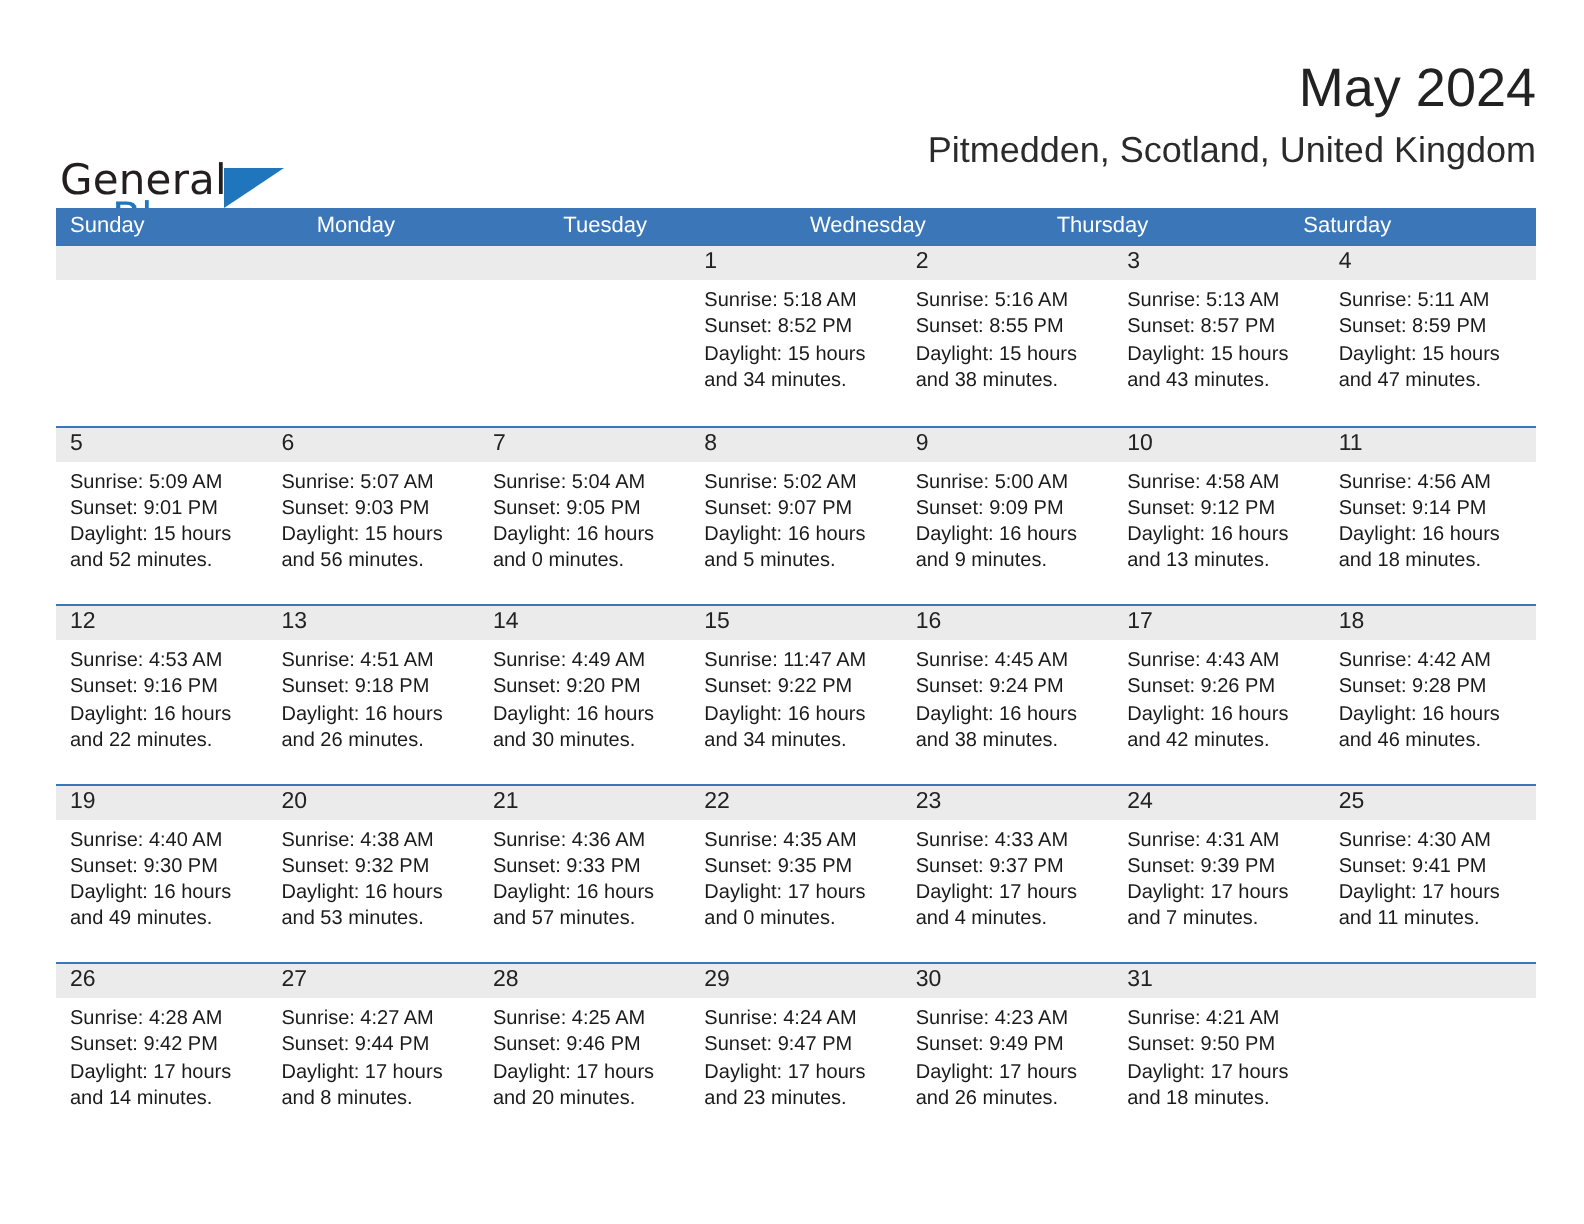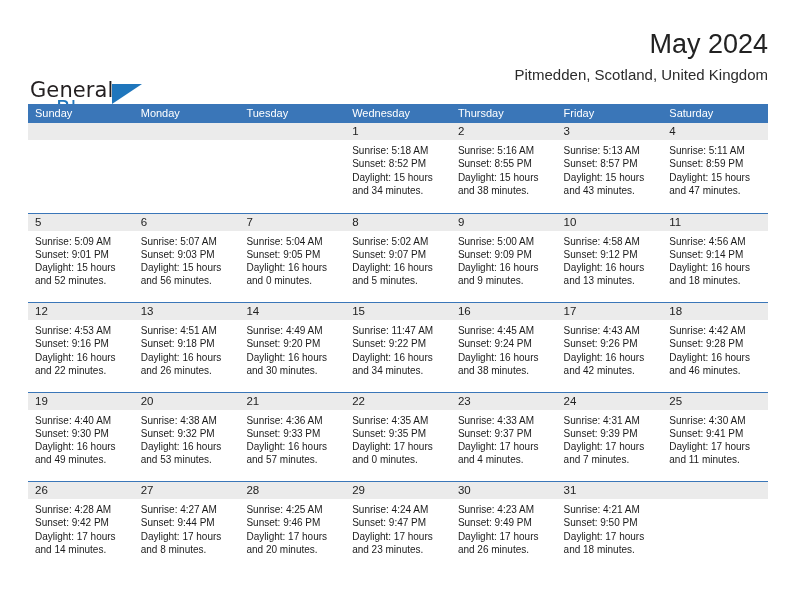--- a/index.html
+++ b/index.html
@@ -72,21 +72,21 @@
     text-align: right;
   }
   .cal-title {
     font-size: 27px;
     color: #222222;
     font-weight: normal;
     line-height: 32px;
     font-family: "Liberation Sans", sans-serif;
   }
   .cal-subtitle {
-    font-size: 15px;
+    font-size: 18px;
     color: #2b2b2b;
     line-height: 22px;
     margin-top: 4px;
     font-family: "Liberation Sans", sans-serif;
   }
 
   
   .calendar {
     position: absolute;
     left: 28px;
@@ -166,21 +166,20 @@
 
   </div>
 
   <div class="calendar">
     <div class="weekdays">
       <div class="weekday">Sunday</div>
       <div class="weekday">Monday</div>
       <div class="weekday">Tuesday</div>
       <div class="weekday">Wednesday</div>
       <div class="weekday">Thursday</div>
-      <div class="weekday">Friday</div>
       <div class="weekday">Saturday</div>
     </div>
 
     <div id="weeks-container">
         <div class="week first">
           <div class="day empty">
             <div class="day-num-band"></div>
             <div class="day-body">
               <div></div>
               <div></div>

